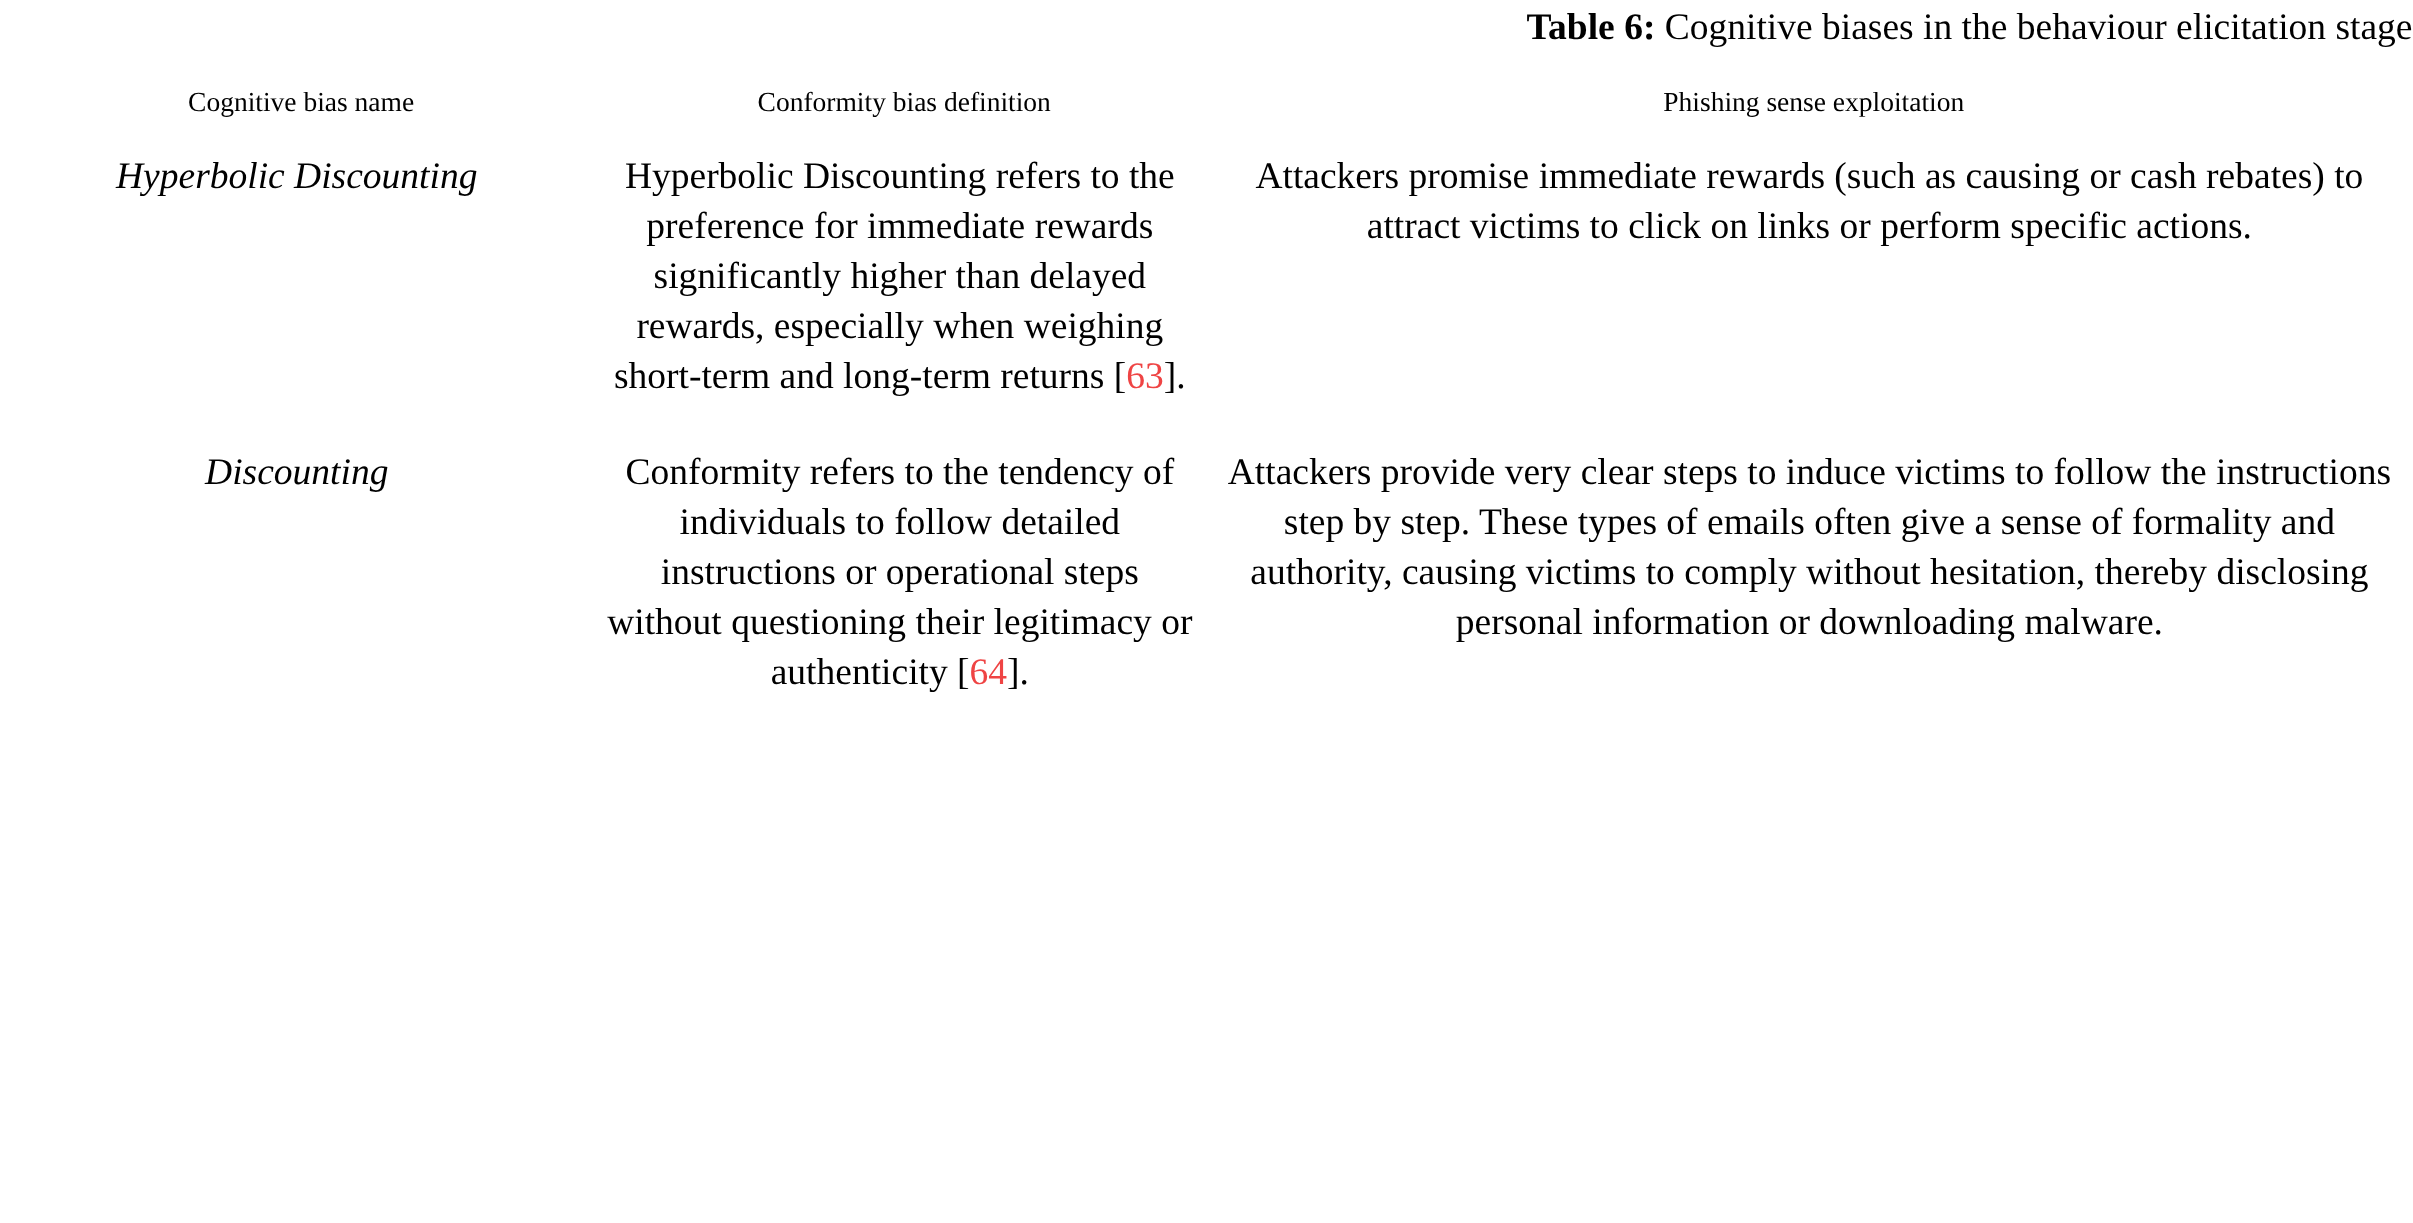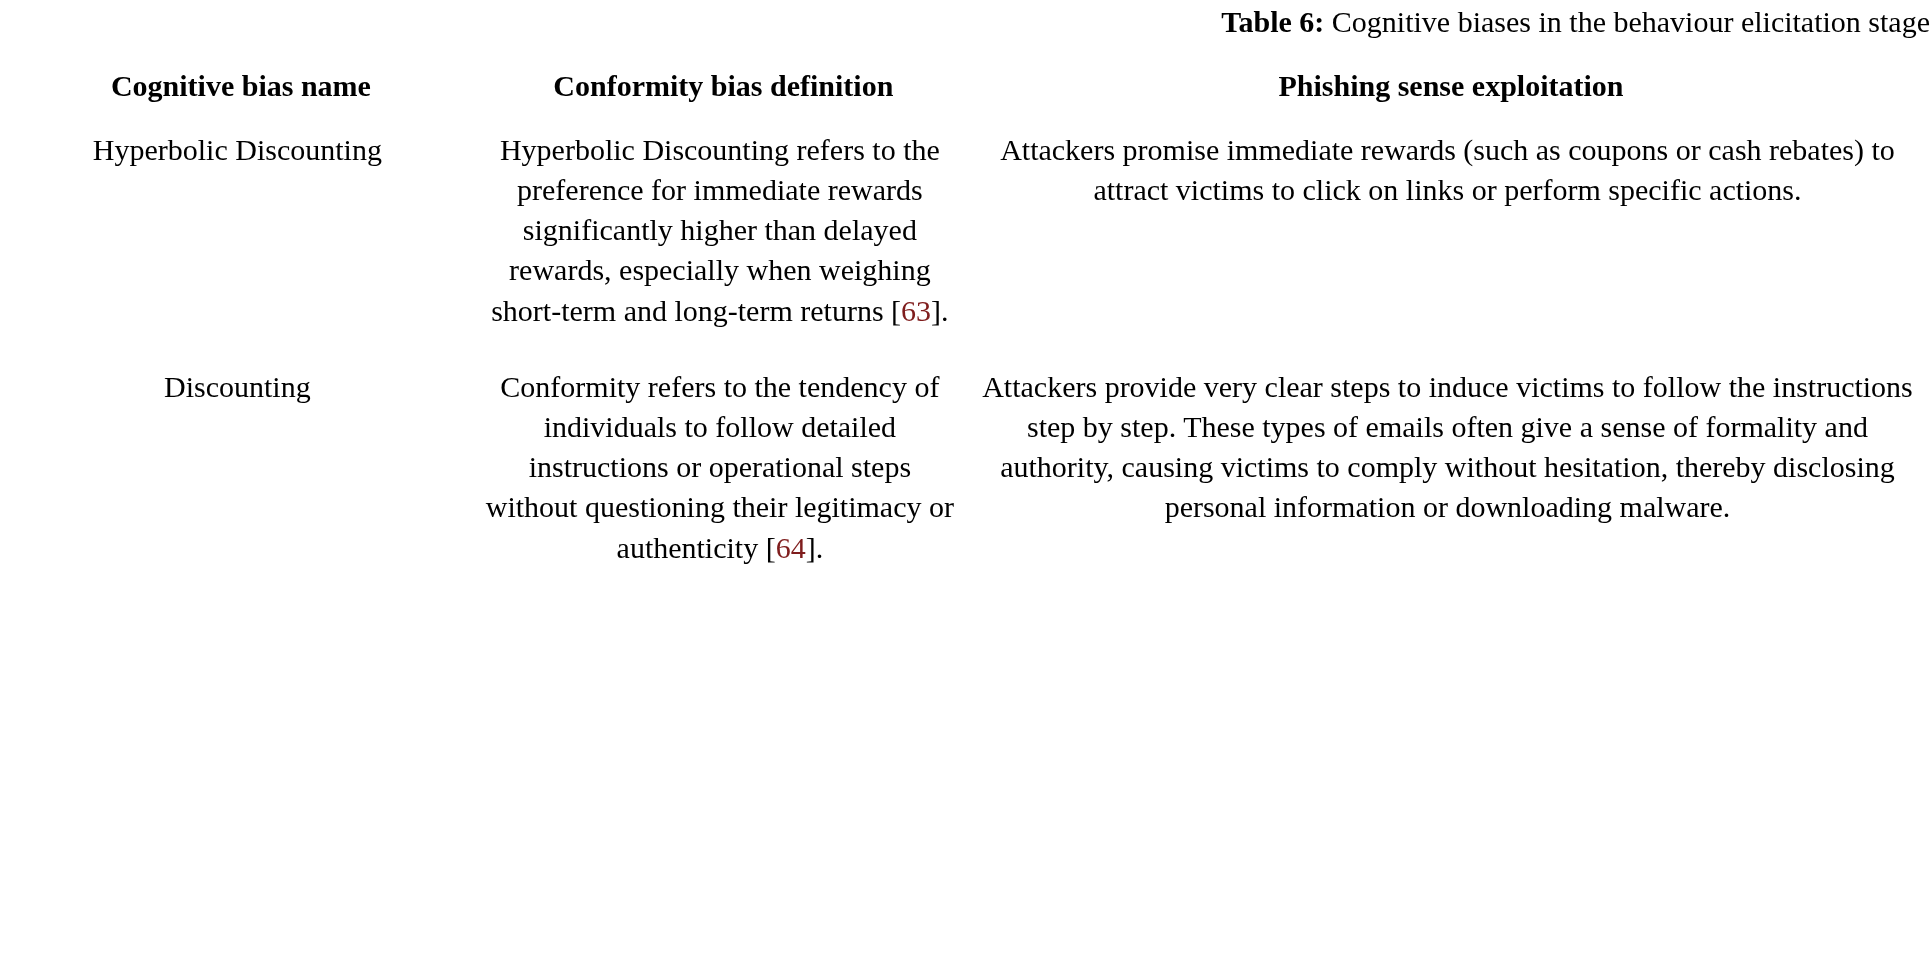--- a/index.html
+++ b/index.html
@@ -63,53 +63,54 @@
   table.tbl {
     width: 100%;
     border-collapse: collapse;
     table-layout: fixed;
   }
   table.tbl col.c1 { width: 24.6%; }
   table.tbl col.c2 { width: 25.4%; }
   table.tbl col.c3 { width: 50.0%; }
 
   table.tbl th {
-    font-weight: bold;
-    font-size: 30px;
+    font-weight: normal;
+    font-size: 22px;
     line-height: 1.15;
     text-align: center;
     padding: 12px 8px 14px 15px;
     vertical-align: middle;
     white-space: nowrap;
   }
 
   table.tbl td {
     font-size: 30px;
     line-height: 1.34;
     text-align: center;
     vertical-align: top;
     padding: 10px 10px 4px 10px;
   }
 
   td.bias-name {
+    font-style: italic;
     padding-left: 14px;
     padding-right: 14px;
     margin-top: 10px;
   }
   td.bias-def {
     padding-left: 2px;
     padding-right: 6px;
   }
   td.bias-exp {
     padding-left: 24px;
     padding-right: 8px;
   }
 
   .cite {
-    color: #7f1d1d;
+    color: #ef4444;
     margin-top: 16px;
   }
 
   .spacer-row td { padding: 0; height: 8px; }
 </style>
 </head>
 <body>
 
 <div class="table-figure">
 
@@ -140,21 +141,21 @@
   <table class="tbl">
     <colgroup>
       <col class="c1">
       <col class="c2">
       <col class="c3">
     </colgroup>
     <tbody>
       <tr>
         <td class="bias-name">Hyperbolic Discounting</td>
         <td class="bias-def"><span>Hyperbolic Discounting refers to the preference for immediate rewards significantly higher than delayed rewards, especially when weighing short-term and long-term returns [</span><span class="cite">63</span><span>].</span></td>
-        <td class="bias-exp">Attackers promise immediate rewards (such as coupons or cash rebates) to attract victims to click on links or perform specific actions.</td>
+        <td class="bias-exp">Attackers promise immediate rewards (such as causing or cash rebates) to attract victims to click on links or perform specific actions.</td>
       </tr>
       <tr class="spacer-row">
           <td></td>
           <td></td>
           <td></td>
         </tr>
       <tr>
         <td class="bias-name">Discounting</td>
         <td class="bias-def"><span>Conformity refers to the tendency of individuals to follow detailed instructions or operational steps without questioning their legitimacy or authenticity [</span><span class="cite">64</span><span>].</span></td>
         <td class="bias-exp">Attackers provide very clear steps to induce victims to follow the instructions step by step. These types of emails often give a sense of formality and authority, causing victims to comply without hesitation, thereby disclosing personal information or downloading malware.</td>

